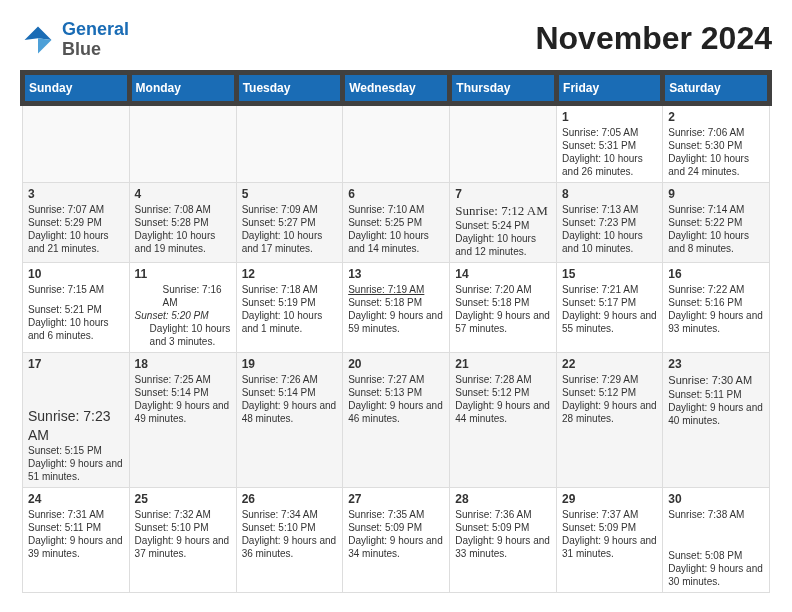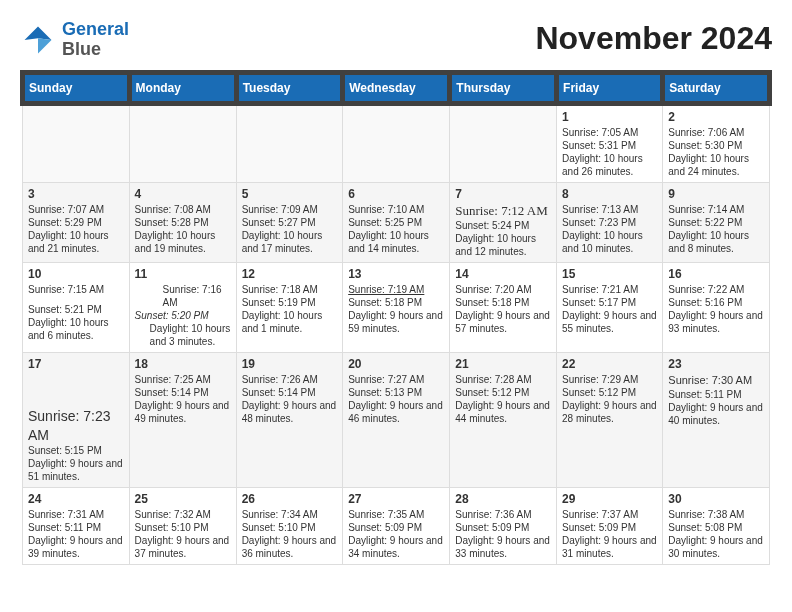--- a/index.html
+++ b/index.html
@@ -295,18 +295,18 @@
         </td>
         <td>
           <div class="day-num">29</div>
           <div style="font-size: 10px; line-height: 1.3;">Sunrise: 7:37 AM</div>
           <div style="font-size: 10px; line-height: 1.3;">Sunset: 5:09 PM</div>
           <div style="font-size: 10px; line-height: 1.3;">Daylight: 9 hours and 31 minutes.</div>
         </td>
         <td>
           <div class="day-num">30</div>
           <div style="font-size: 10px; line-height: 1.3;">Sunrise: 7:38 AM</div>
-          <div style="font-size: 10px; line-height: 1.3;">Sunset: 5:08 PM</div>
+          <div style="font-size: 10px; line-height: 1.3; margin-top: 28px;">Sunset: 5:08 PM</div>
           <div style="font-size: 10px; line-height: 1.3;">Daylight: 9 hours and 30 minutes.</div>
         </td>
       </tr>
     </tbody>
 </table>
 
 </body></html>

